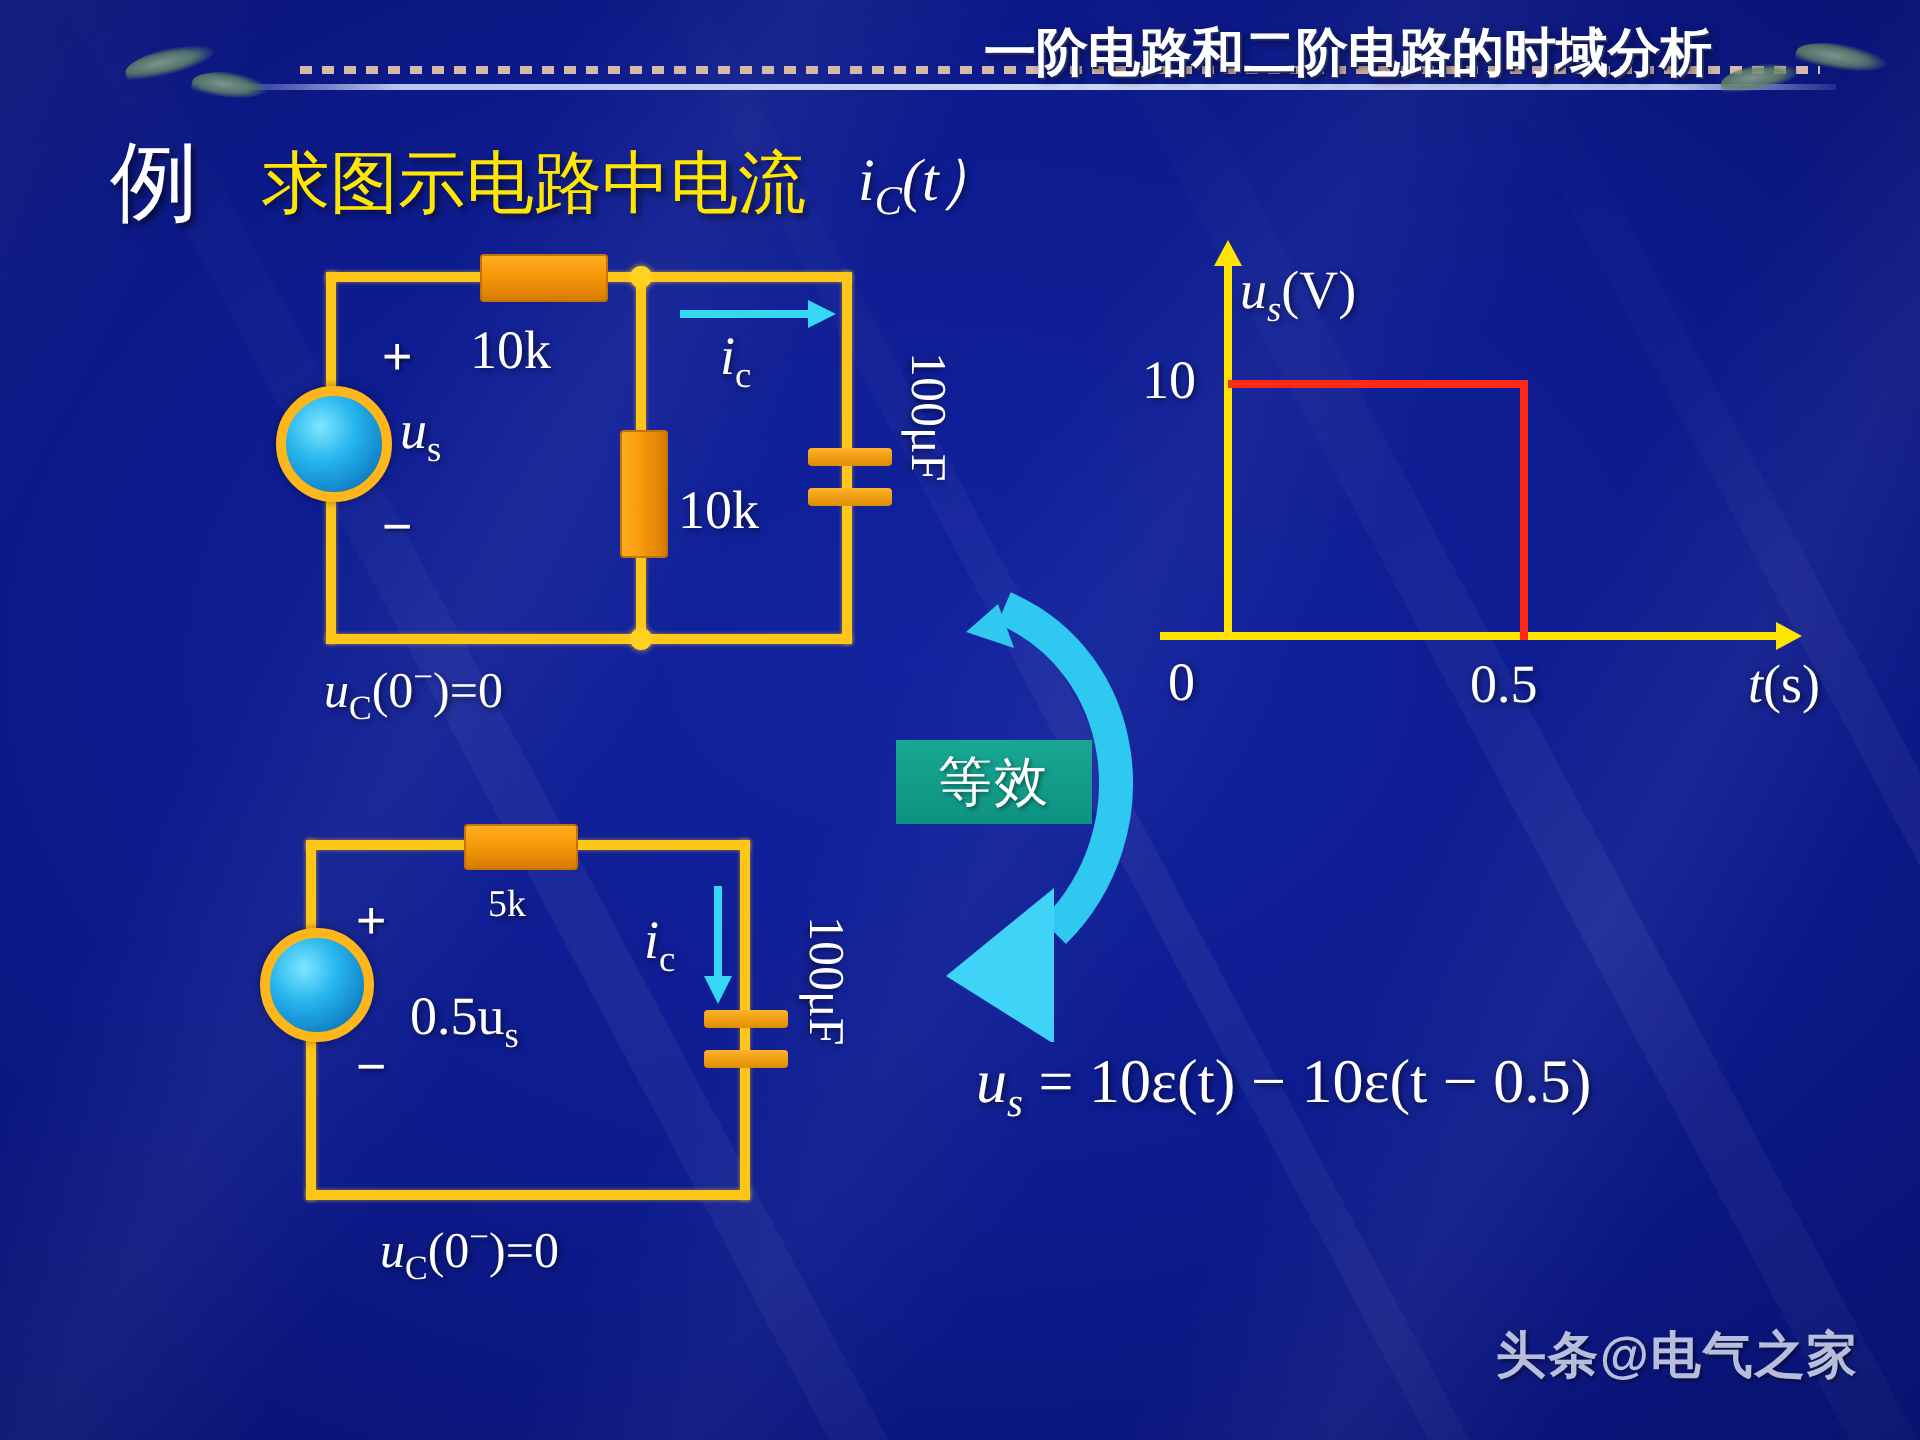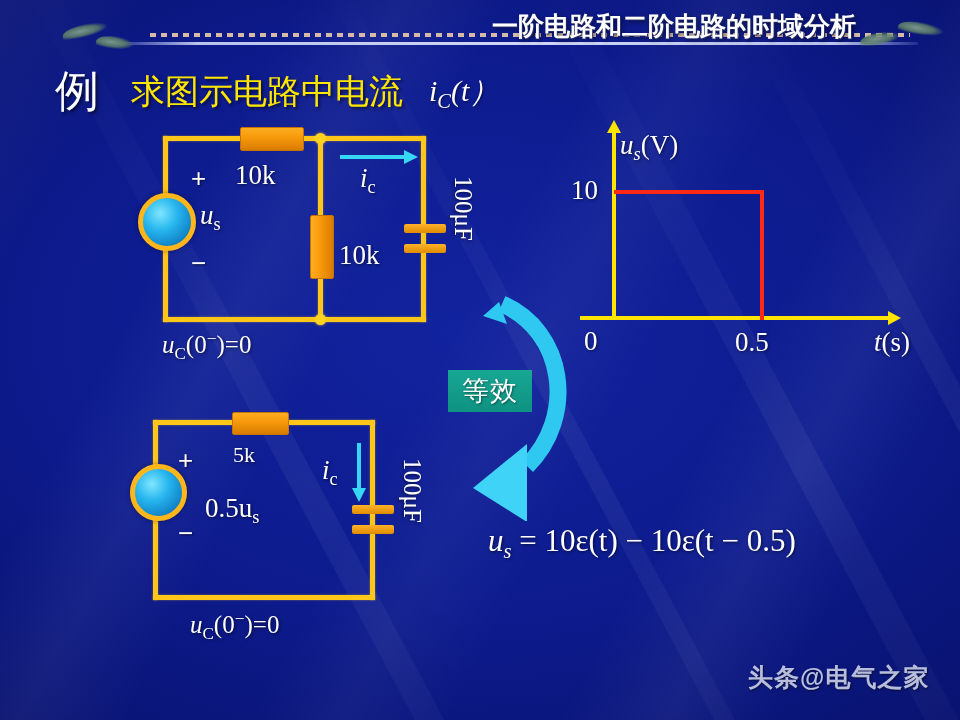--- a/index.html
+++ b/index.html
@@ -88,21 +88,21 @@
     border-right:7px solid transparent;border-bottom:13px solid #ffe400;}
   .axhead-r{position:absolute;width:0;height:0;border-top:7px solid transparent;
     border-bottom:7px solid transparent;border-left:13px solid #ffe400;}
   .pulse{position:absolute;background:#ff2a15;}
   .plbl{position:absolute;color:#ffffff;font-family:"Liberation Serif",serif;white-space:nowrap;
     text-shadow:1px 1px 3px rgba(0,0,0,.6);}
   .plbl i{font-style:italic;}
   .plbl sub{font-size:.68em;font-style:italic;}
 
   
-  #equiv-box{position:absolute;left:448px;top:370px;width:84px;height:42px;
+  #equiv-box{position:absolute;left:448px;top:370px;width:98px;height:42px;
     background:linear-gradient(180deg,#18a794 0%,#0e9281 100%);
     display:flex;align-items:center;justify-content:center;}
   #equiv-box span{color:#ffffff;font-size:27px;font-family:"Liberation Sans",sans-serif;
     letter-spacing:1px;text-shadow:1px 1px 2px rgba(0,0,0,.45);}
   #curvearrow{position:absolute;left:455px;top:296px;width:130px;height:225px;}
 
   
   #equation{position:absolute;left:488px;top:523px;color:#ffffff;
     font-family:"Liberation Serif",serif;font-size:31px;white-space:nowrap;
     text-shadow:1px 1px 3px rgba(0,0,0,.6);}
@@ -220,21 +220,21 @@
     <span>等效</span>
   </div>
 
   <div class="circuit" id="circuit-bottom" style="left:0;top:0;width:500px;height:720px;">
     <div class="wire" style="left:153px;top:420px;width:222px;height:5px;"></div>
     <div class="wire" style="left:153px;top:420px;width:5px;height:180px;"></div>
     <div class="wire" style="left:153px;top:595px;width:222px;height:5px;"></div>
     <div class="wire" style="left:370px;top:420px;width:5px;height:180px;"></div>
 
     <div class="res-h" style="left:232px;top:412px;width:55px;height:21px;"></div>
-    <div class="lbl" style="left:233px;top:442px;font-size:22px;">5k</div>
+    <div class="lbl" style="left:244px;top:442px;font-size:19px;">5k</div>
 
     <div class="src" style="left:130px;top:464px;width:47px;height:47px;"></div>
     <div class="pm" style="left:178px;top:445px;font-size:26px;">+</div>
     <div class="pm" style="left:178px;top:518px;font-size:26px;">−</div>
     <div class="lbl" style="left:205px;top:493px;font-size:27px;">
       <span>0.5u</span><sub>s</sub>
     </div>
 
     <div class="capplate" style="left:352px;top:505px;width:42px;"></div>
     <div class="capplate" style="left:352px;top:525px;width:42px;"></div>

